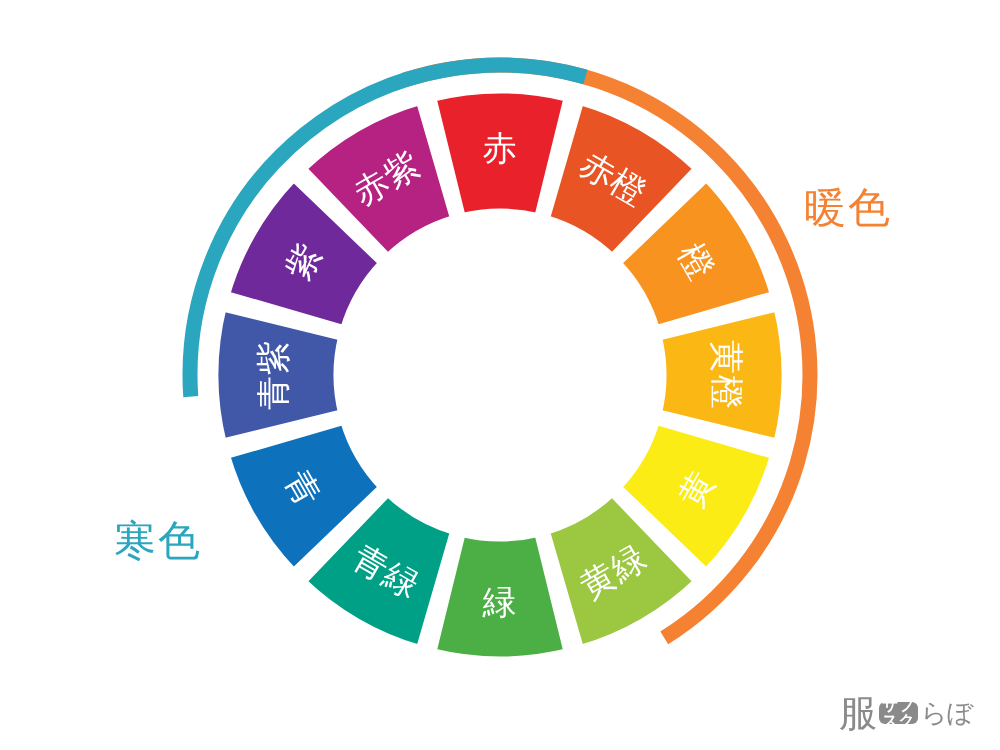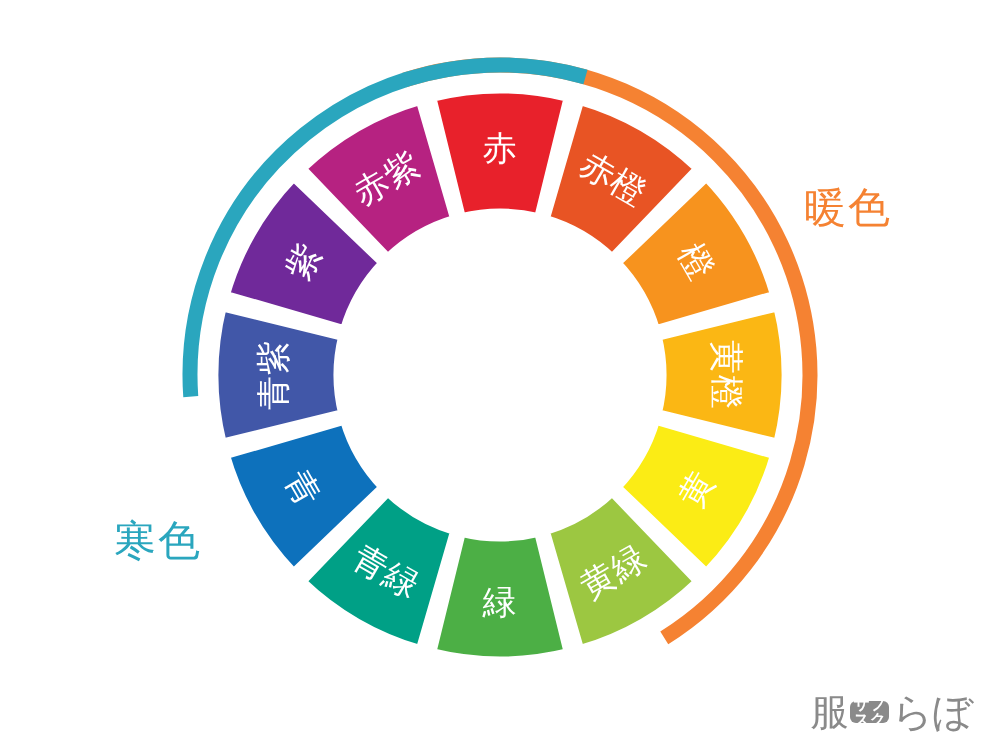--- a/index.html
+++ b/index.html
@@ -85,21 +85,21 @@
   }
   .logo-badge span {
     font-family: "DejaVu Sans", "Liberation Sans", sans-serif;
     font-size: 16px;
     font-weight: bold;
     letter-spacing: 0px;
     display: block;
   }
   .logo-tail {
     font-family: "DejaVu Sans", "Liberation Sans", sans-serif;
-    font-size: 40px;
+    font-size: 26px;
     line-height: 1;
     color: #8a8a8a;
     letter-spacing: -1px;
   }
 </style>
 </head>
 <body>
 
 <div id="wheel-stage">
   <svg id="color-wheel-svg" viewBox="0 0 1000 750">

